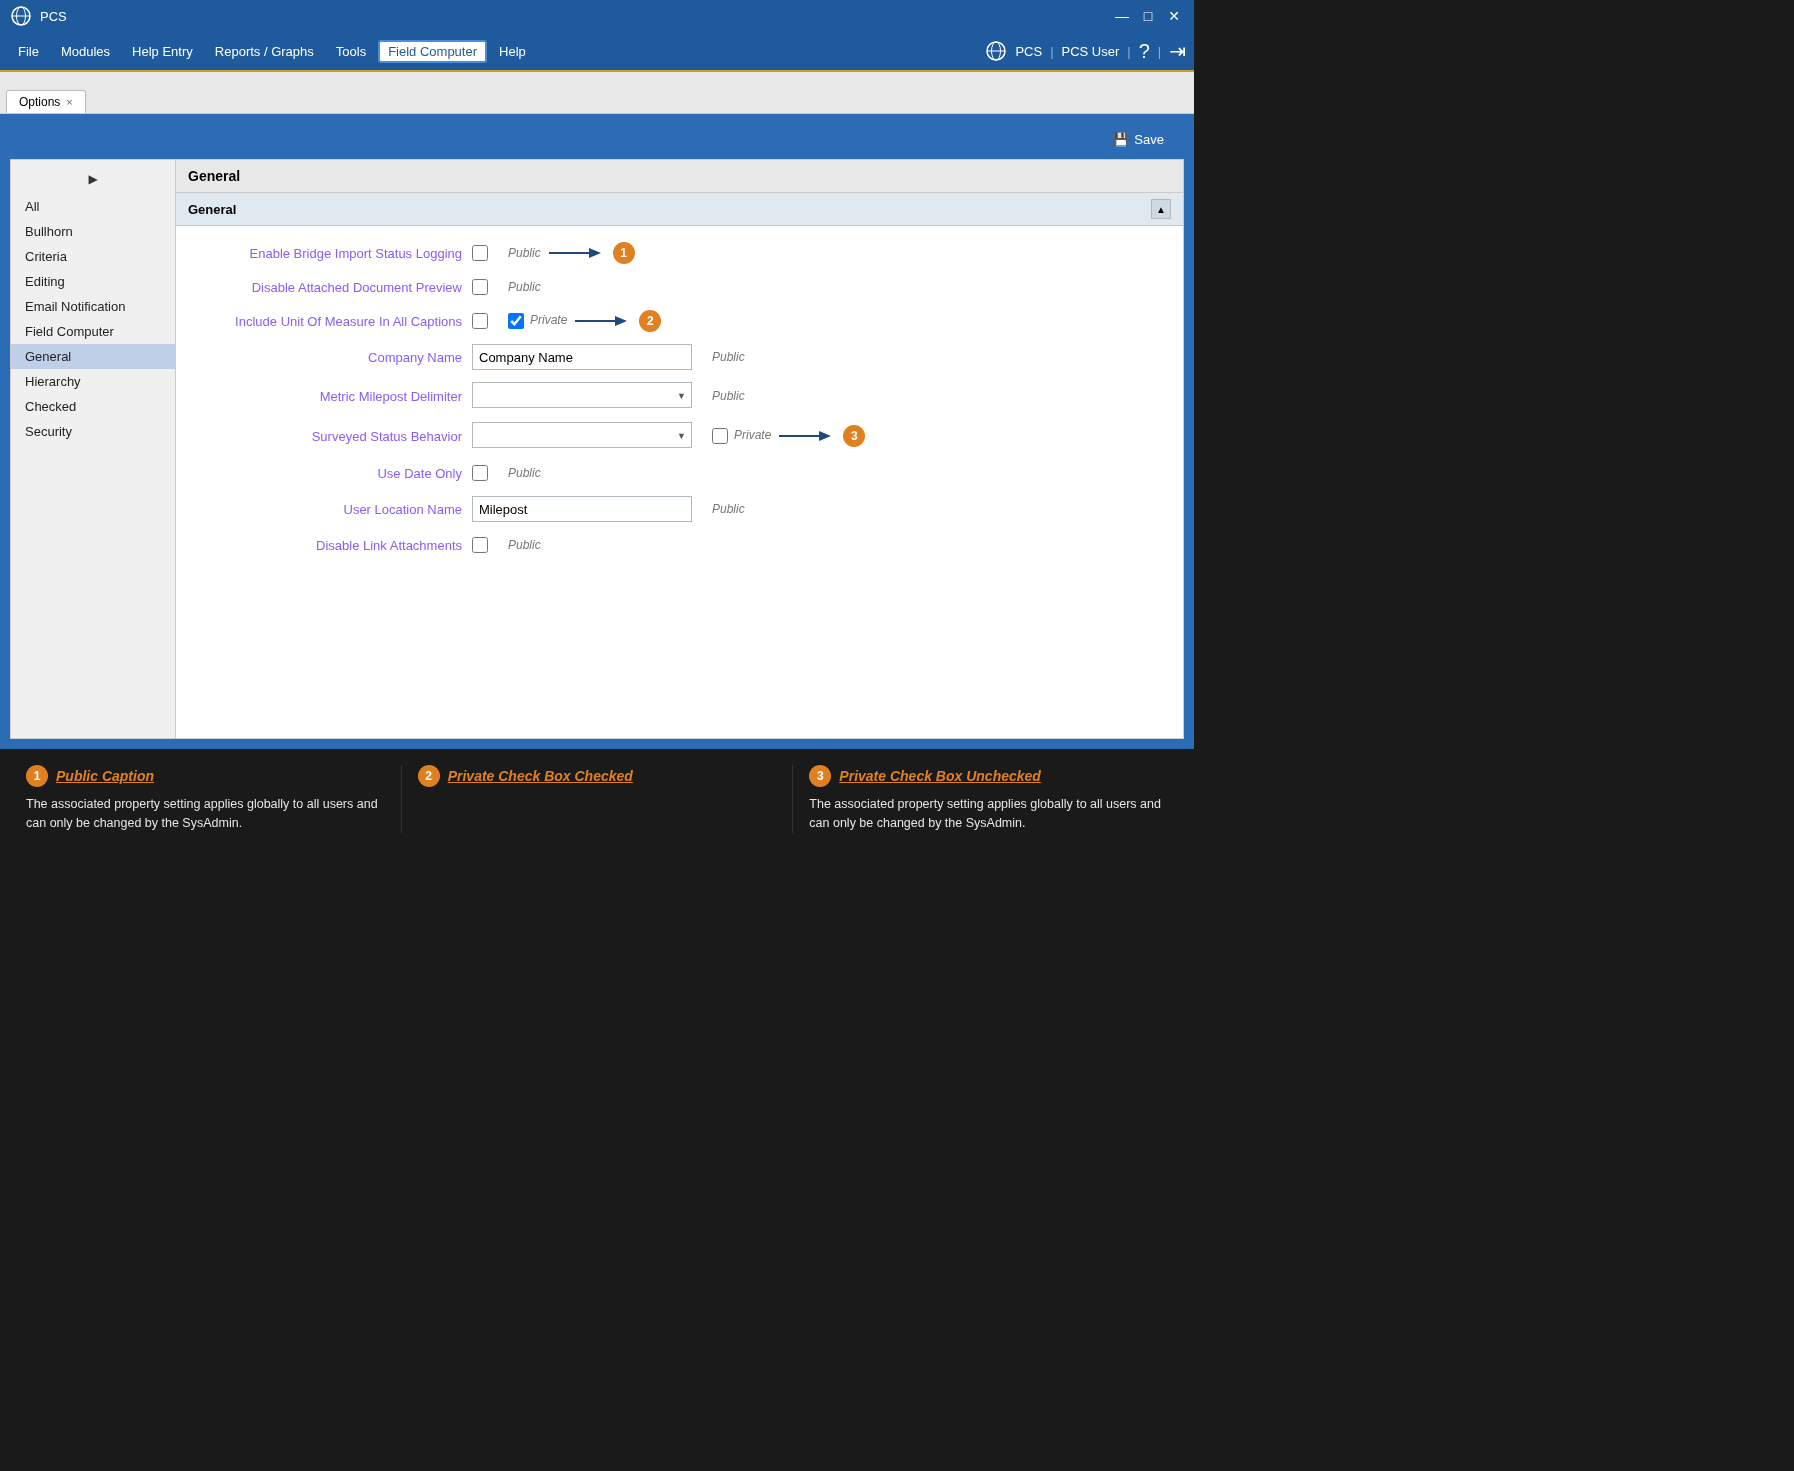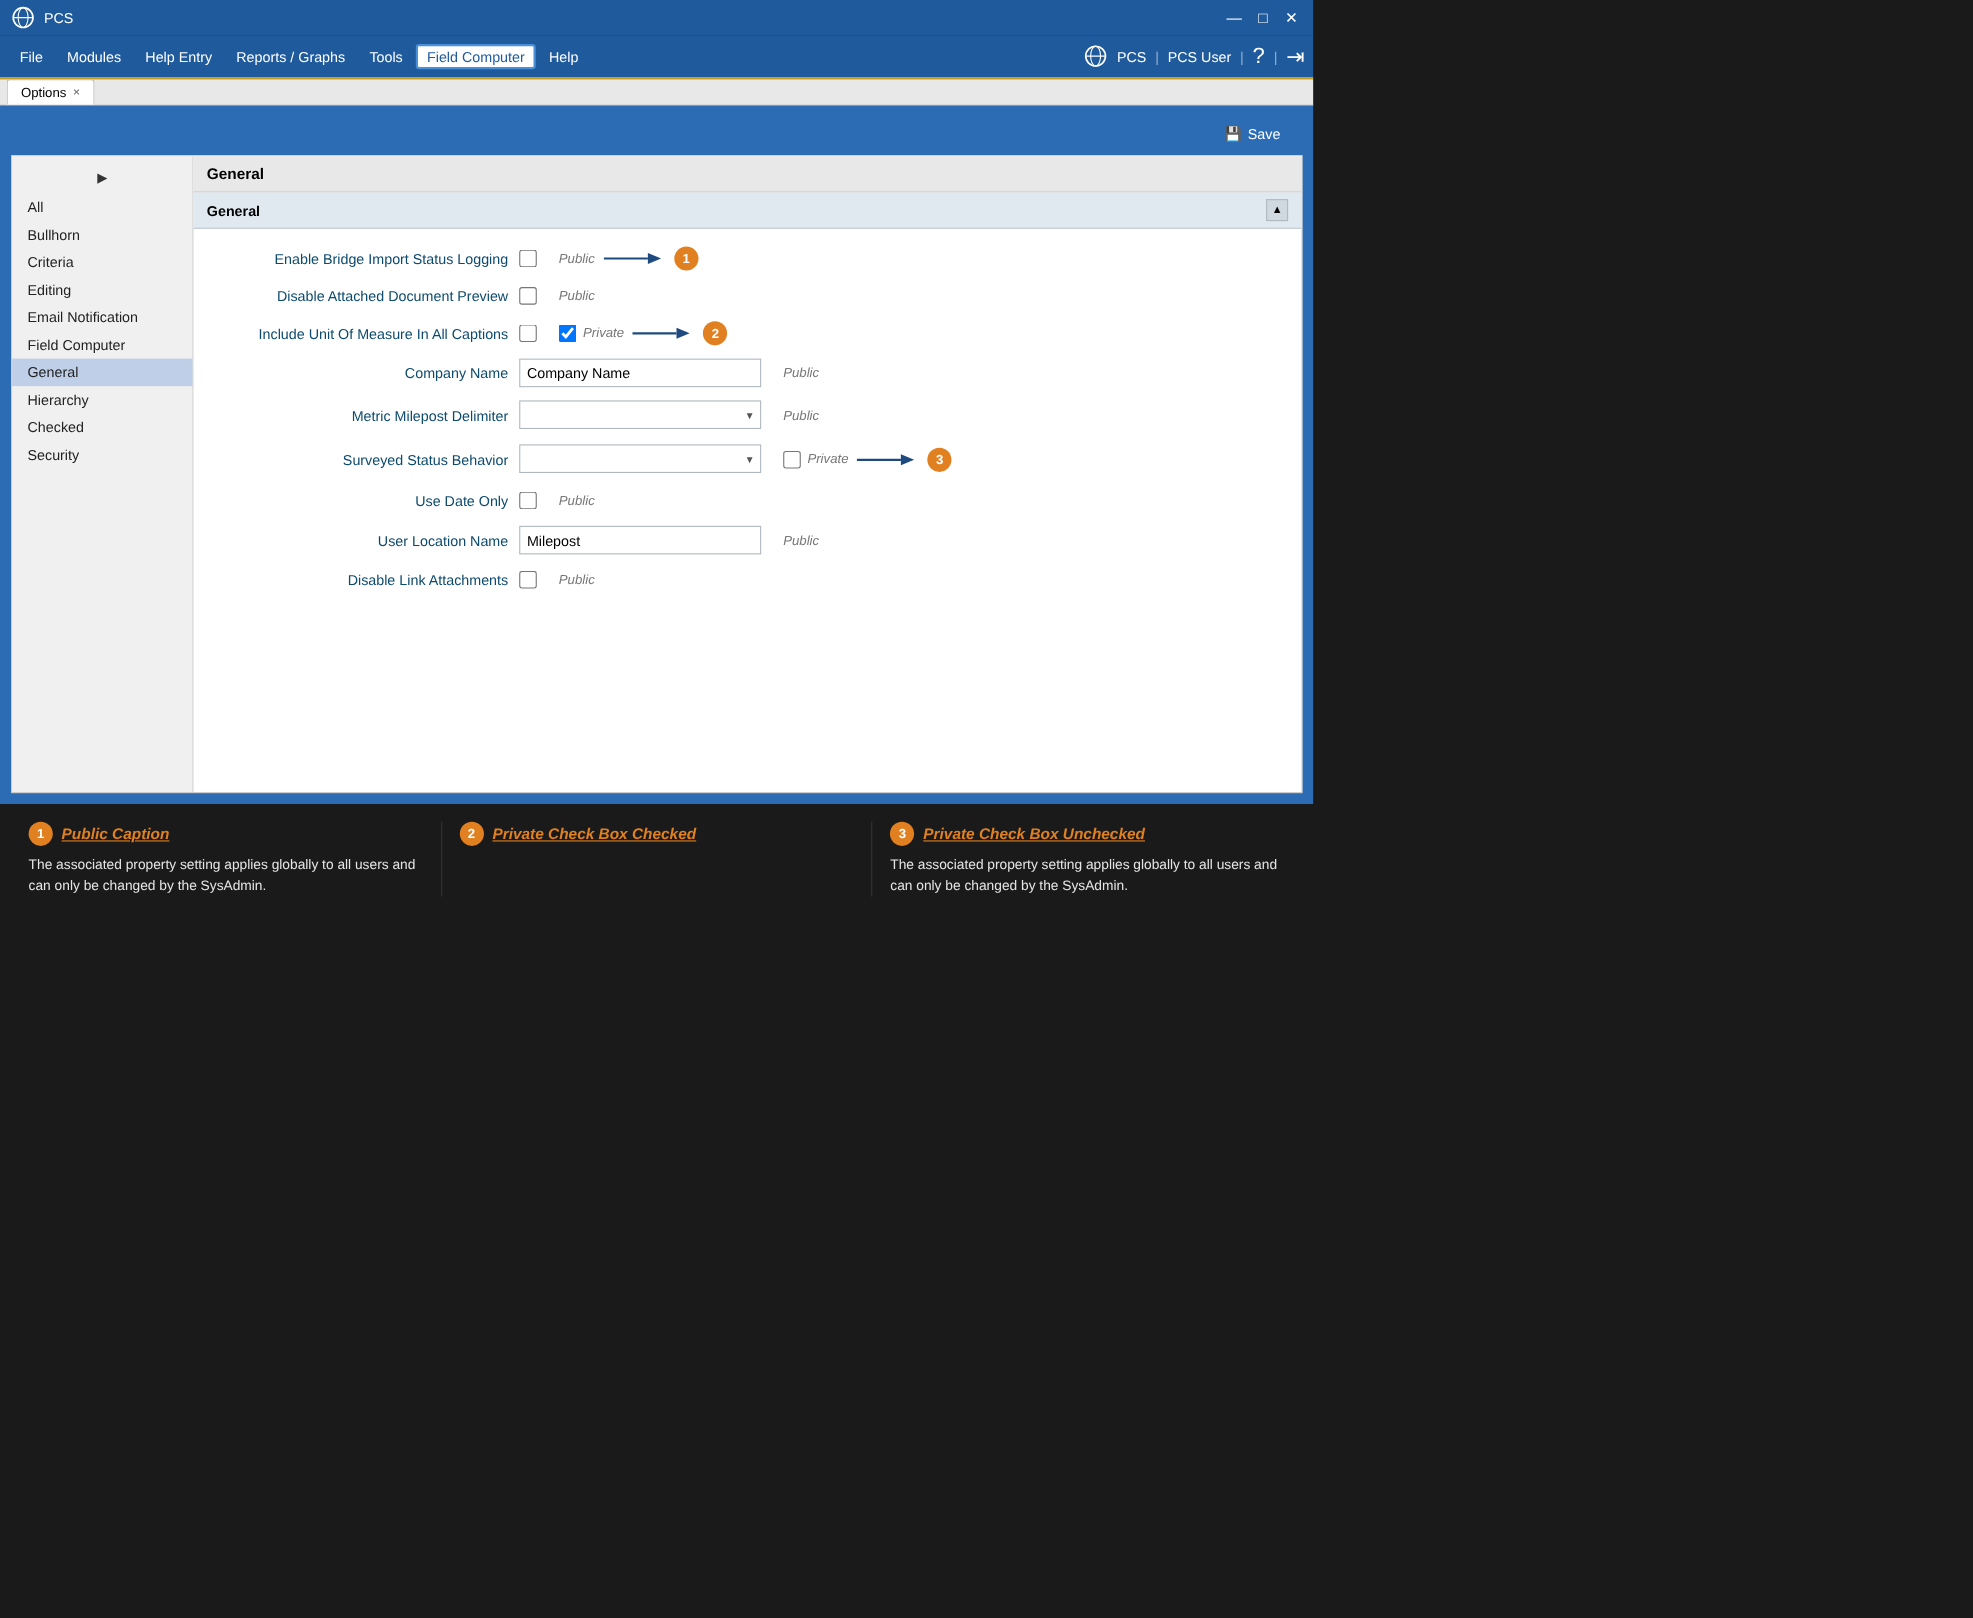--- a/index.html
+++ b/index.html
@@ -50,21 +50,21 @@
       gap: 8px;
       color: white;
       font-size: 13px;
     }
     .menu-right-icon { font-size: 20px; }
     .menu-divider { color: rgba(255,255,255,0.5); }
 
     
     .tabbar {
       background: #e8e8e8;
-      height: 24px;
+      height: 42px;
       display: flex;
       align-items: flex-end;
       padding: 0 6px;
       border-bottom: 1px solid #ccc;
     }
     .tab {
       background: white;
       border: 1px solid #bbb;
       border-bottom: none;
       padding: 4px 12px;
@@ -181,21 +181,21 @@
       display: flex;
       align-items: center;
       padding: 6px 16px;
       min-height: 34px;
     }
 
     .form-label {
       text-align: right;
       width: 280px;
       padding-right: 10px;
-      color: #0c4a6e;
+      color: #8b5cf6;
       font-size: 13px;
       flex-shrink: 0;
     }
 
     .form-control-area {
       display: flex;
       align-items: center;
       gap: 10px;
       flex: 1;
     }

